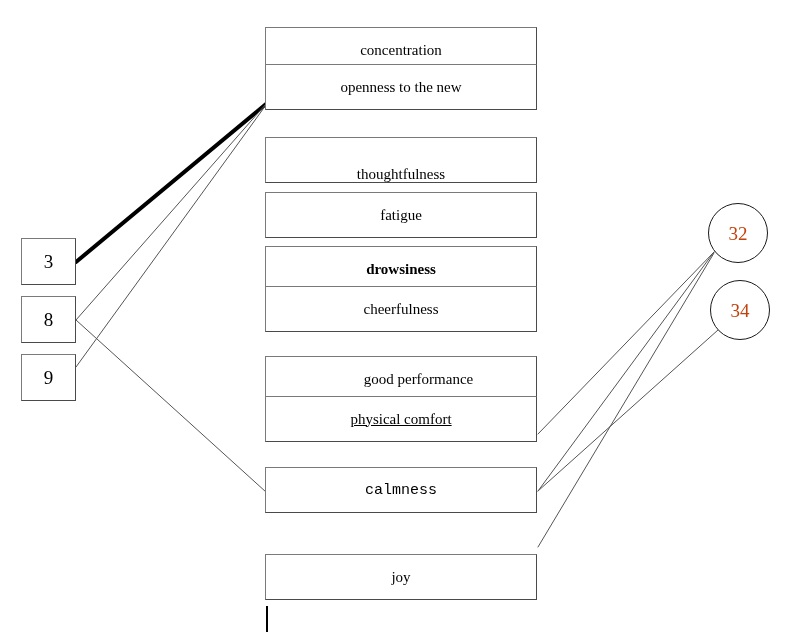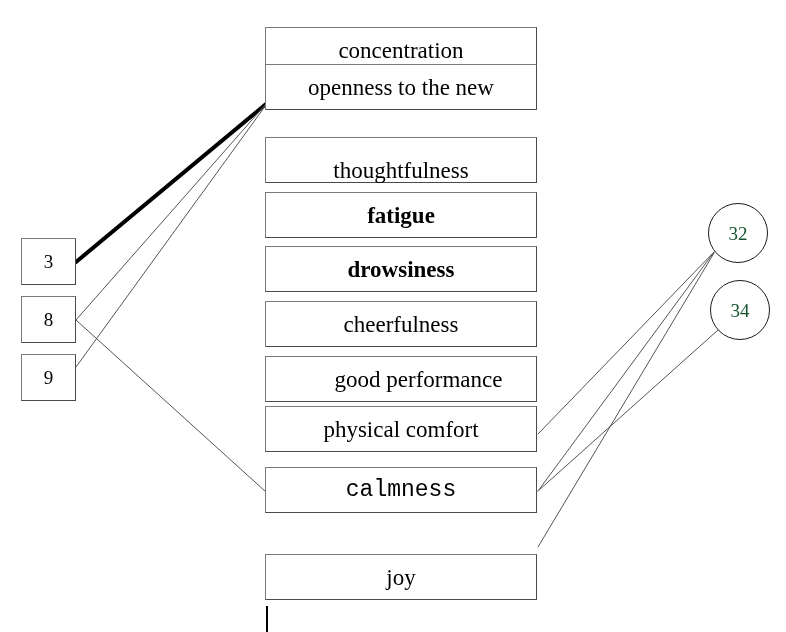--- a/index.html
+++ b/index.html
@@ -31,21 +31,21 @@
     box-sizing: border-box;
     background: #ffffff;
     border: 1px solid #7a7a7a;
     border-right-color: #4a4a4a;
     border-bottom-color: #4a4a4a;
     display: flex;
     align-items: center;
     justify-content: center;
   }
   .center-node .node-label {
-    font-size: 23px;
+    font-size: 15px;
     color: #000000;
     line-height: 1;
     white-space: nowrap;
   }
   .left-node {
     position: absolute;
     left: 21px;
     width: 55px;
     height: 47px;
     box-sizing: border-box;
@@ -69,21 +69,21 @@
     box-sizing: border-box;
     background: #ffffff;
     border: 1px solid #1a1a1a;
     border-radius: 50%;
     display: flex;
     align-items: center;
     justify-content: center;
   }
   .right-node .node-label {
     font-size: 19px;
-    color: #14532d;
+    color: #c2410c;
     line-height: 1;
   }
   #bottom-tick {
     position: absolute;
     left: 266px;
     top: 606px;
     width: 0;
     height: 26px;
     border-left: 2px solid #000000;
   }
@@ -118,33 +118,33 @@
   <div id="center-nodes">
       <div class="center-node" style="top: 27px;">
         <span class="node-label">concentration</span>
       </div>
       <div class="center-node" style="top: 64px;">
         <span class="node-label">openness to the new</span>
       </div>
       <div class="center-node" style="top: 137px; align-items: flex-end;">
         <span class="node-label">thoughtfulness</span>
       </div>
-      <div class="center-node" style="top: 192px; font-weight: bold;">
+      <div class="center-node" style="top: 192px;">
         <span class="node-label">fatigue</span>
       </div>
       <div class="center-node" style="top: 246px; font-weight: bold;">
         <span class="node-label">drowsiness</span>
       </div>
-      <div class="center-node" style="top: 301px;">
+      <div class="center-node" style="top: 286px;">
         <span class="node-label">cheerfulness</span>
       </div>
       <div class="center-node" style="top: 356px; padding-left: 35px;">
         <span class="node-label">good performance</span>
       </div>
-      <div class="center-node" style="top: 406px;">
+      <div class="center-node" style="top: 396px; text-decoration: underline;">
         <span class="node-label">physical comfort</span>
       </div>
       <div class="center-node" style="top: 467px; font-family: Liberation Mono, monospace;">
         <span class="node-label">calmness</span>
       </div>
       <div class="center-node" style="top: 554px; align-items: center;">
         <span class="node-label">joy</span>
       </div>
     </div>
   <div id="right-nodes">

